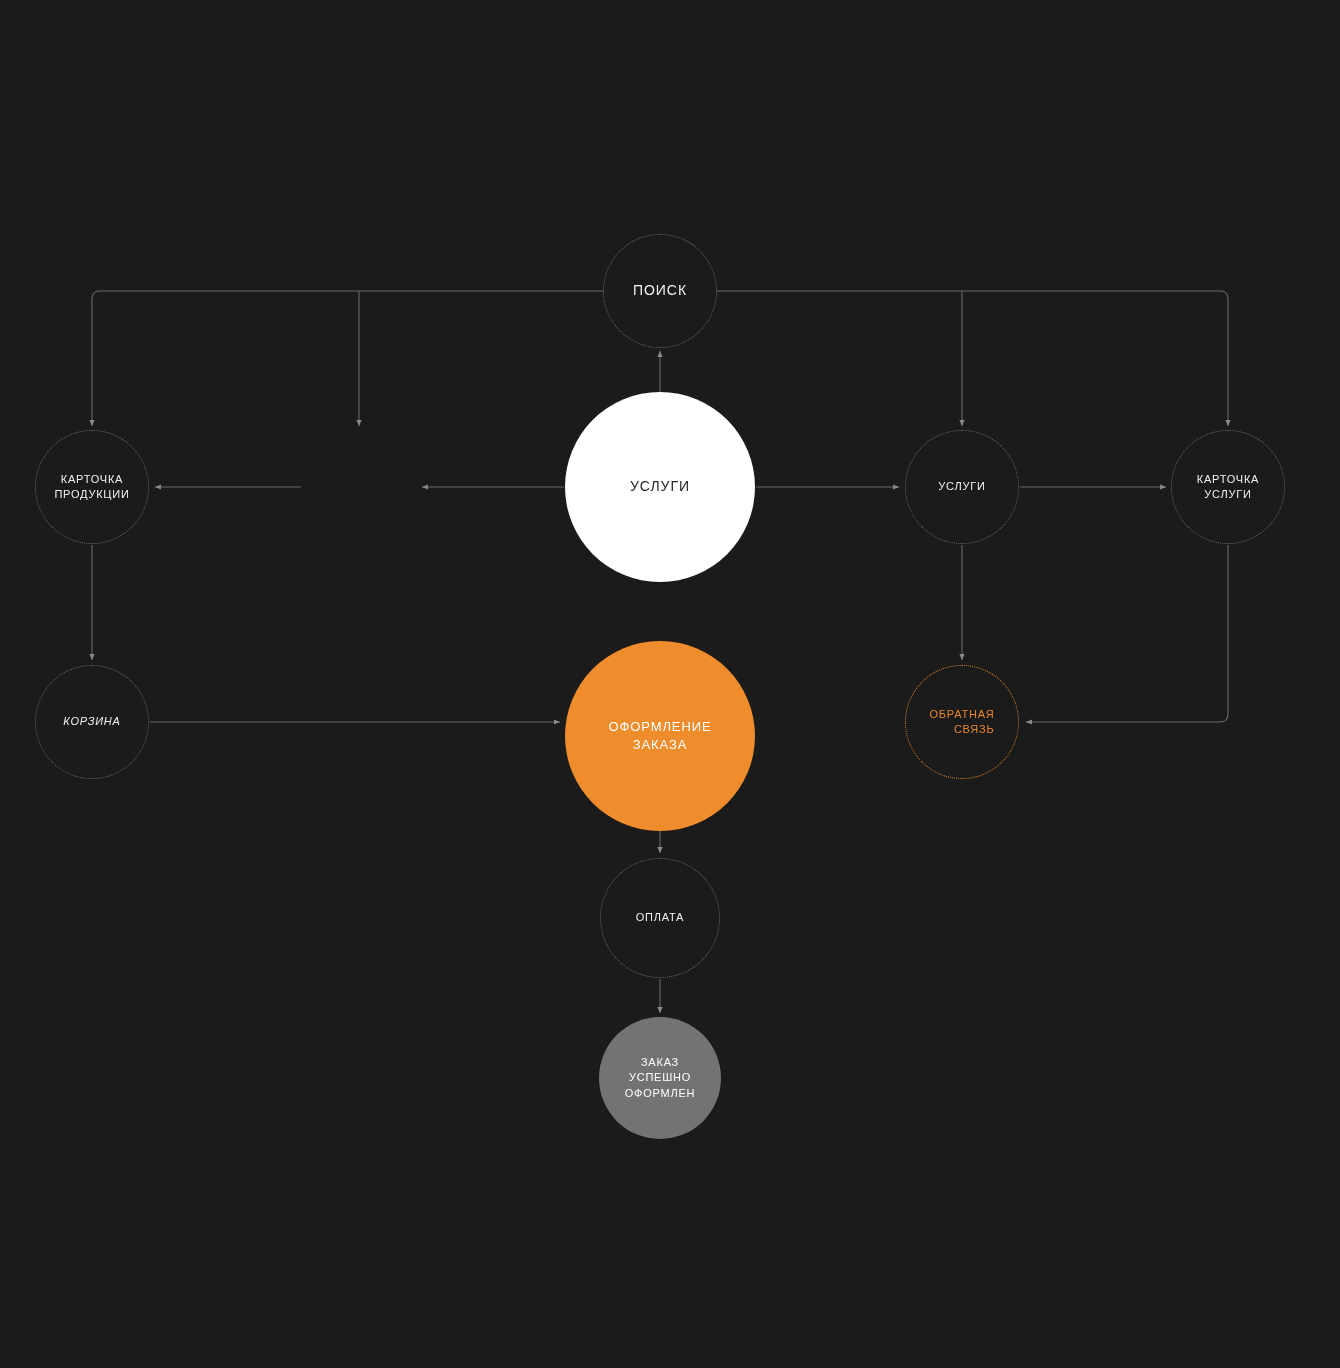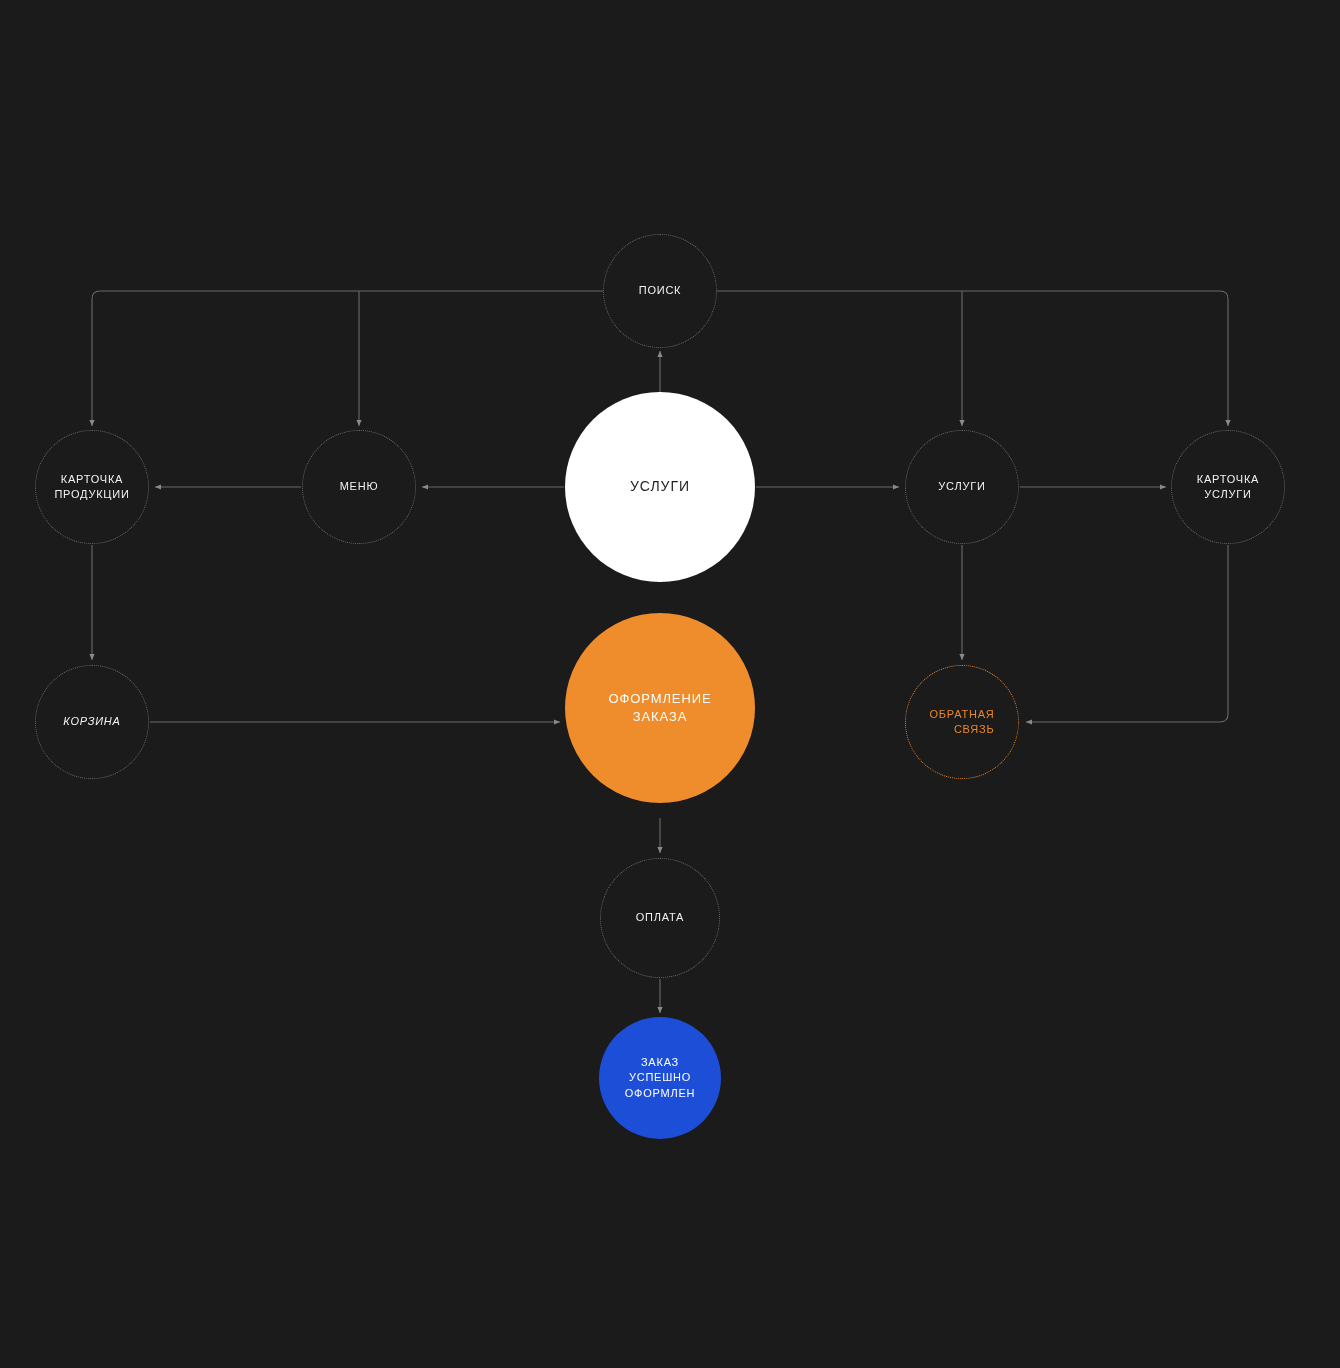--- a/index.html
+++ b/index.html
@@ -59,21 +59,21 @@
     background: #ffffff;
     color: #1f1f1f;
   }
   .v-solid-orange {
     border: none;
     background: #ef8c2b;
     color: #ffffff;
   }
   .v-solid-green {
     border: none;
-    background: #1d4ed8;
+    background: #737373;
     color: #ffffff;
   }
 </style>
 </head>
 <body>
 
 <div id="canvas">
 
   <svg class="edges" viewBox="0 0 1340 1368" xmlns="http://www.w3.org/2000/svg">
     <defs>
@@ -112,51 +112,48 @@
       <path d="M962,545 L962,660" marker-end="url(#arrow)"></path>
 
       <path d="M1228,545 L1228,714 Q1228,722 1220,722 L1026,722" marker-end="url(#arrow)"></path>
 
       <path d="M660,818 L660,853" marker-end="url(#arrow)"></path>
 
       <path d="M660,979 L660,1013" marker-end="url(#arrow)"></path>
     </g>
   </svg>
 
-  <div class="node v-outline" style="left:603px; top:234px; width:114px; height:114px; font-size:11px;">
+  <div class="node v-outline" style="left:603px; top:234px; width:114px; height:114px; font-size:14px;">
     <span class="lbl">ПОИСК</span>
   </div>
 
   <div class="node v-solid-white" style="left:565px; top:392px; width:190px; height:190px; font-size:14px;">
     <span class="lbl">УСЛУГИ</span>
   </div>
 
   <div class="node v-outline" style="left:35px; top:430px; width:114px; height:114px; font-size:11px;">
     <span class="lbl">КАРТОЧКА
 ПРОДУКЦИИ</span>
   </div>
 
-  <div class="node v-outline" style="left:302px; top:430px; width:114px; height:114px; font-size:11px;">
-    <span class="lbl">МЕНЮ</span>
-  </div>
 
   <div class="node v-outline" style="left:905px; top:430px; width:114px; height:114px; font-size:11px;">
     <span class="lbl">УСЛУГИ</span>
   </div>
 
   <div class="node v-outline" style="left:1171px; top:430px; width:114px; height:114px; font-size:11px;">
     <span class="lbl">КАРТОЧКА
 УСЛУГИ</span>
   </div>
 
   <div class="node v-outline" style="left:35px; top:665px; width:114px; height:114px; font-size:11px;font-style:italic;">
     <span class="lbl">КОРЗИНА</span>
   </div>
 
-  <div class="node v-solid-orange" style="left:565px; top:613px; width:190px; height:190px; font-size:13px;">
+  <div class="node v-solid-orange" style="left:565px; top:641px; width:190px; height:190px; font-size:13px;">
     <span class="lbl">ОФОРМЛЕНИЕ
 ЗАКАЗА</span>
   </div>
 
   <div class="node v-outline-orange" style="left:905px; top:665px; width:114px; height:114px; font-size:11px;text-align:right;">
     <span class="lbl">ОБРАТНАЯ
 СВЯЗЬ</span>
   </div>
 
   <div class="node v-outline" style="left:600px; top:858px; width:120px; height:120px; font-size:11px;align-items:center;">

